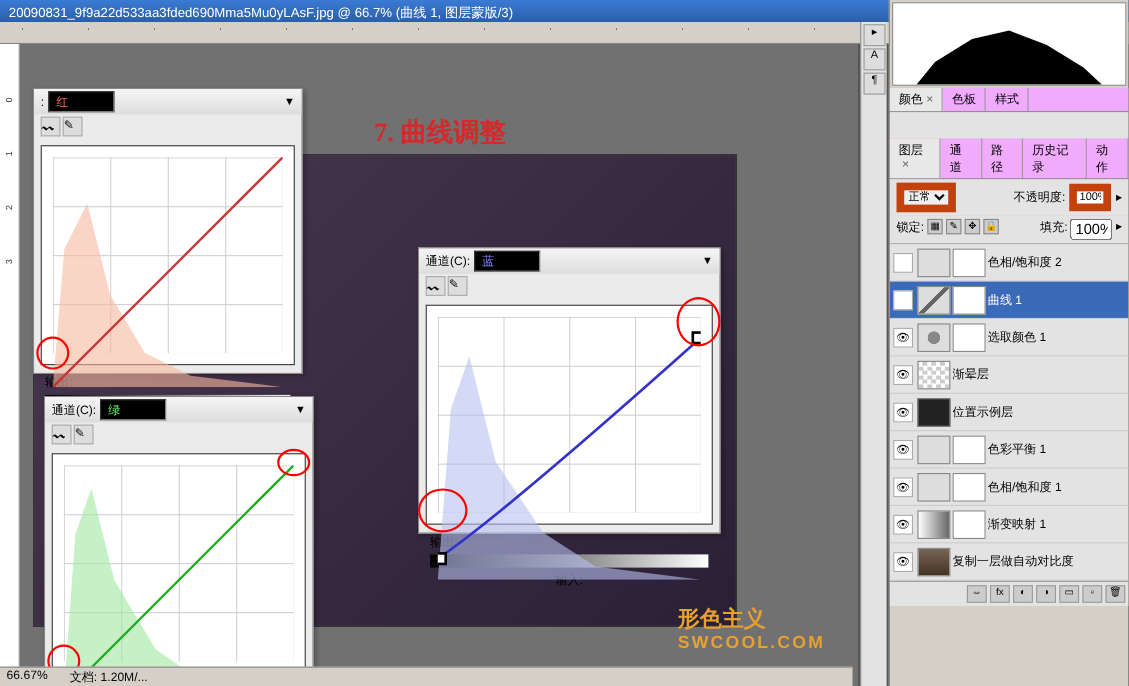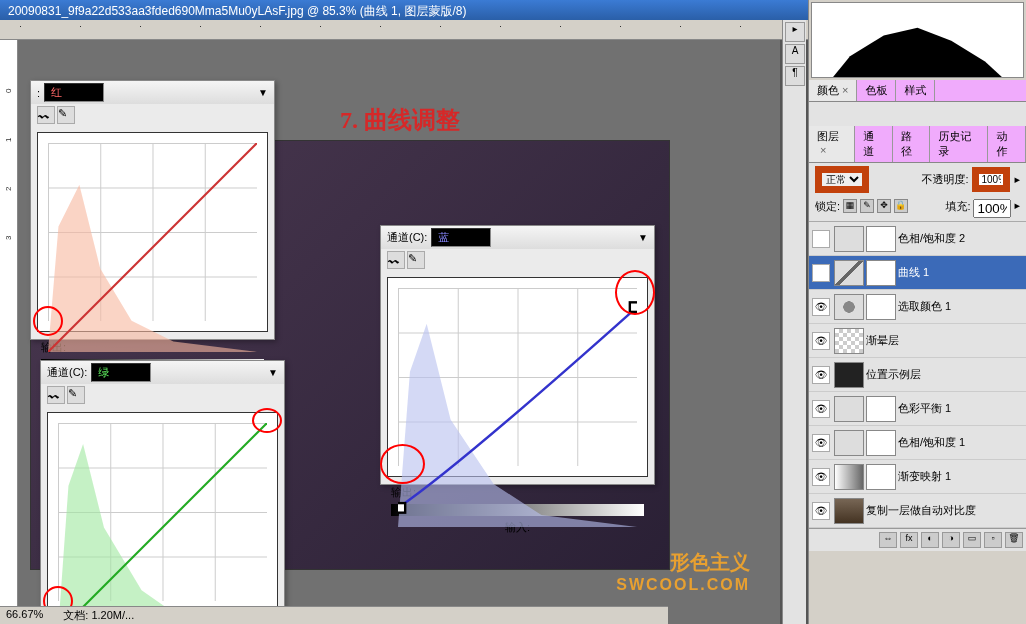--- a/index.html
+++ b/index.html
@@ -20,21 +20,21 @@
 .channel-select { background: #000; color: #fff; padding: 1px 30px 1px 6px; font-size: 11px; border: 1px inset #888; min-width: 60px; }
 .curve-box { margin: 6px; background: #fff; border: 1px solid #333; position: relative; height: 200px; }
 .curve-grid { position: absolute; inset: 10px; background-image: linear-gradient(#ccc 1px, transparent 1px), linear-gradient(90deg, #ccc 1px, transparent 1px); background-size: 25% 25%; }
 .histogram { position: absolute; inset: 10px; opacity: 0.6; }
 .curve-line { position: absolute; inset: 10px; }
 .red-circle { position: absolute; border: 2px solid #f00; border-radius: 50%; }
 .gradient-bar { height: 12px; margin: 2px 10px; background: linear-gradient(90deg, #000, #fff); }
 .output-label { font-size: 11px; padding: 2px 10px; }
 .tool-row { display: flex; gap: 2px; padding: 2px 6px; font-size: 11px; }
 .tool-icon { width: 18px; height: 18px; border: 1px solid #aaa; background: #ddd; display: inline-block; }
-.watermark { position: absolute; right: 30px; bottom: 30px; color: #e8a030; font-size: 20px; font-weight: bold; text-align: right; }
+.watermark { position: absolute; right: 30px; bottom: 30px; color: #e8a030; font-size: 20px; font-weight: bold; text-align: left; }
 .watermark .sub { font-size: 16px; letter-spacing: 2px; }
 .side-col { position: absolute; left: 782px; top: 20px; width: 24px; height: 604px; background: #e3e3e3; border-left: 1px solid #888; }
 .side-col .sbtn { width: 20px; height: 20px; margin: 2px; border: 1px solid #999; background: #ddd; font-size: 10px; text-align: center; }
 .right-panels { position: absolute; right: 0; top: 0; width: 218px; height: 624px; background: #d4d0c8; border-left: 1px solid #888; }
 .histo-mini { height: 76px; background: #fff; margin: 2px; border: 1px solid #888; position: relative; }
 .histo-shape { position: absolute; bottom: 0; left: 10%; width: 80%; height: 70%; background: #000; clip-path: polygon(0 100%, 10% 60%, 30% 20%, 50% 5%, 70% 30%, 90% 70%, 100% 100%); }
 .tabs { display: flex; background: #f0abfc; border-bottom: 1px solid #888; font-size: 11px; }
 .tab { padding: 3px 8px; border-right: 1px solid #999; cursor: pointer; }
 .tab.active { background: #e8e8e8; }
 .tab .x { margin-left: 3px; color: #666; }
@@ -53,26 +53,26 @@
 .thumb.curves-ico { background: #ddd linear-gradient(135deg, transparent 45%, #666 45%, #666 55%, transparent 55%); }
 .thumb.huesat { background: #ddd; }
 .thumb.selcolor { background: #ddd radial-gradient(circle, #888 30%, transparent 32%); }
 .thumb.grad { background: linear-gradient(90deg, #fff, #666); }
 .thumb.dark { background: #222; }
 .thumb.checker { background: repeating-conic-gradient(#ccc 0 25%, #fff 0 50%) 0 0/8px 8px; }
 .thumb.photo { background: linear-gradient(#765, #432); }
 .layer-name { font-size: 11px; flex: 1; white-space: nowrap; overflow: hidden; }
 .layer-footer { background: #e3e3e3; padding: 3px; display: flex; justify-content: flex-end; gap: 3px; border-top: 1px solid #999; }
 .ftr-icon { width: 18px; height: 16px; border: 1px solid #999; background: #ccc; font-size: 9px; text-align: center; }
-.statusbar { position: absolute; bottom: 0; left: 0; width: 668px; height: 18px; background: #d4d0c8; border-top: 1px solid #888; font-size: 11px; padding: 1px 6px; display: flex; gap: 20px; }
+.statusbar { position: absolute; bottom: 0; left: 0; width: 775px; height: 18px; background: #d4d0c8; border-top: 1px solid #888; font-size: 11px; padding: 1px 6px; display: flex; gap: 20px; }
 </style>
 </head>
 <body>
 
-<div class="titlebar">20090831_9f9a22d533aa3fded690Mma5Mu0yLAsF.jpg @ 85.3% (曲线 1, 图层蒙版/8)</div>
+<div class="titlebar">20090831_9f9a22d533aa3fded690Mma5Mu0yLAsF.jpg @ 66.7% (曲线 1, 图层蒙版/3)</div>
 <div class="toolbar-top"></div>
 
 <div class="main-area">
   <div class="ruler-v">
       <span>0</span>
       <span>1</span>
       <span>2</span>
       <span>3</span>
     </div>
   <div class="canvas-bg"></div>

